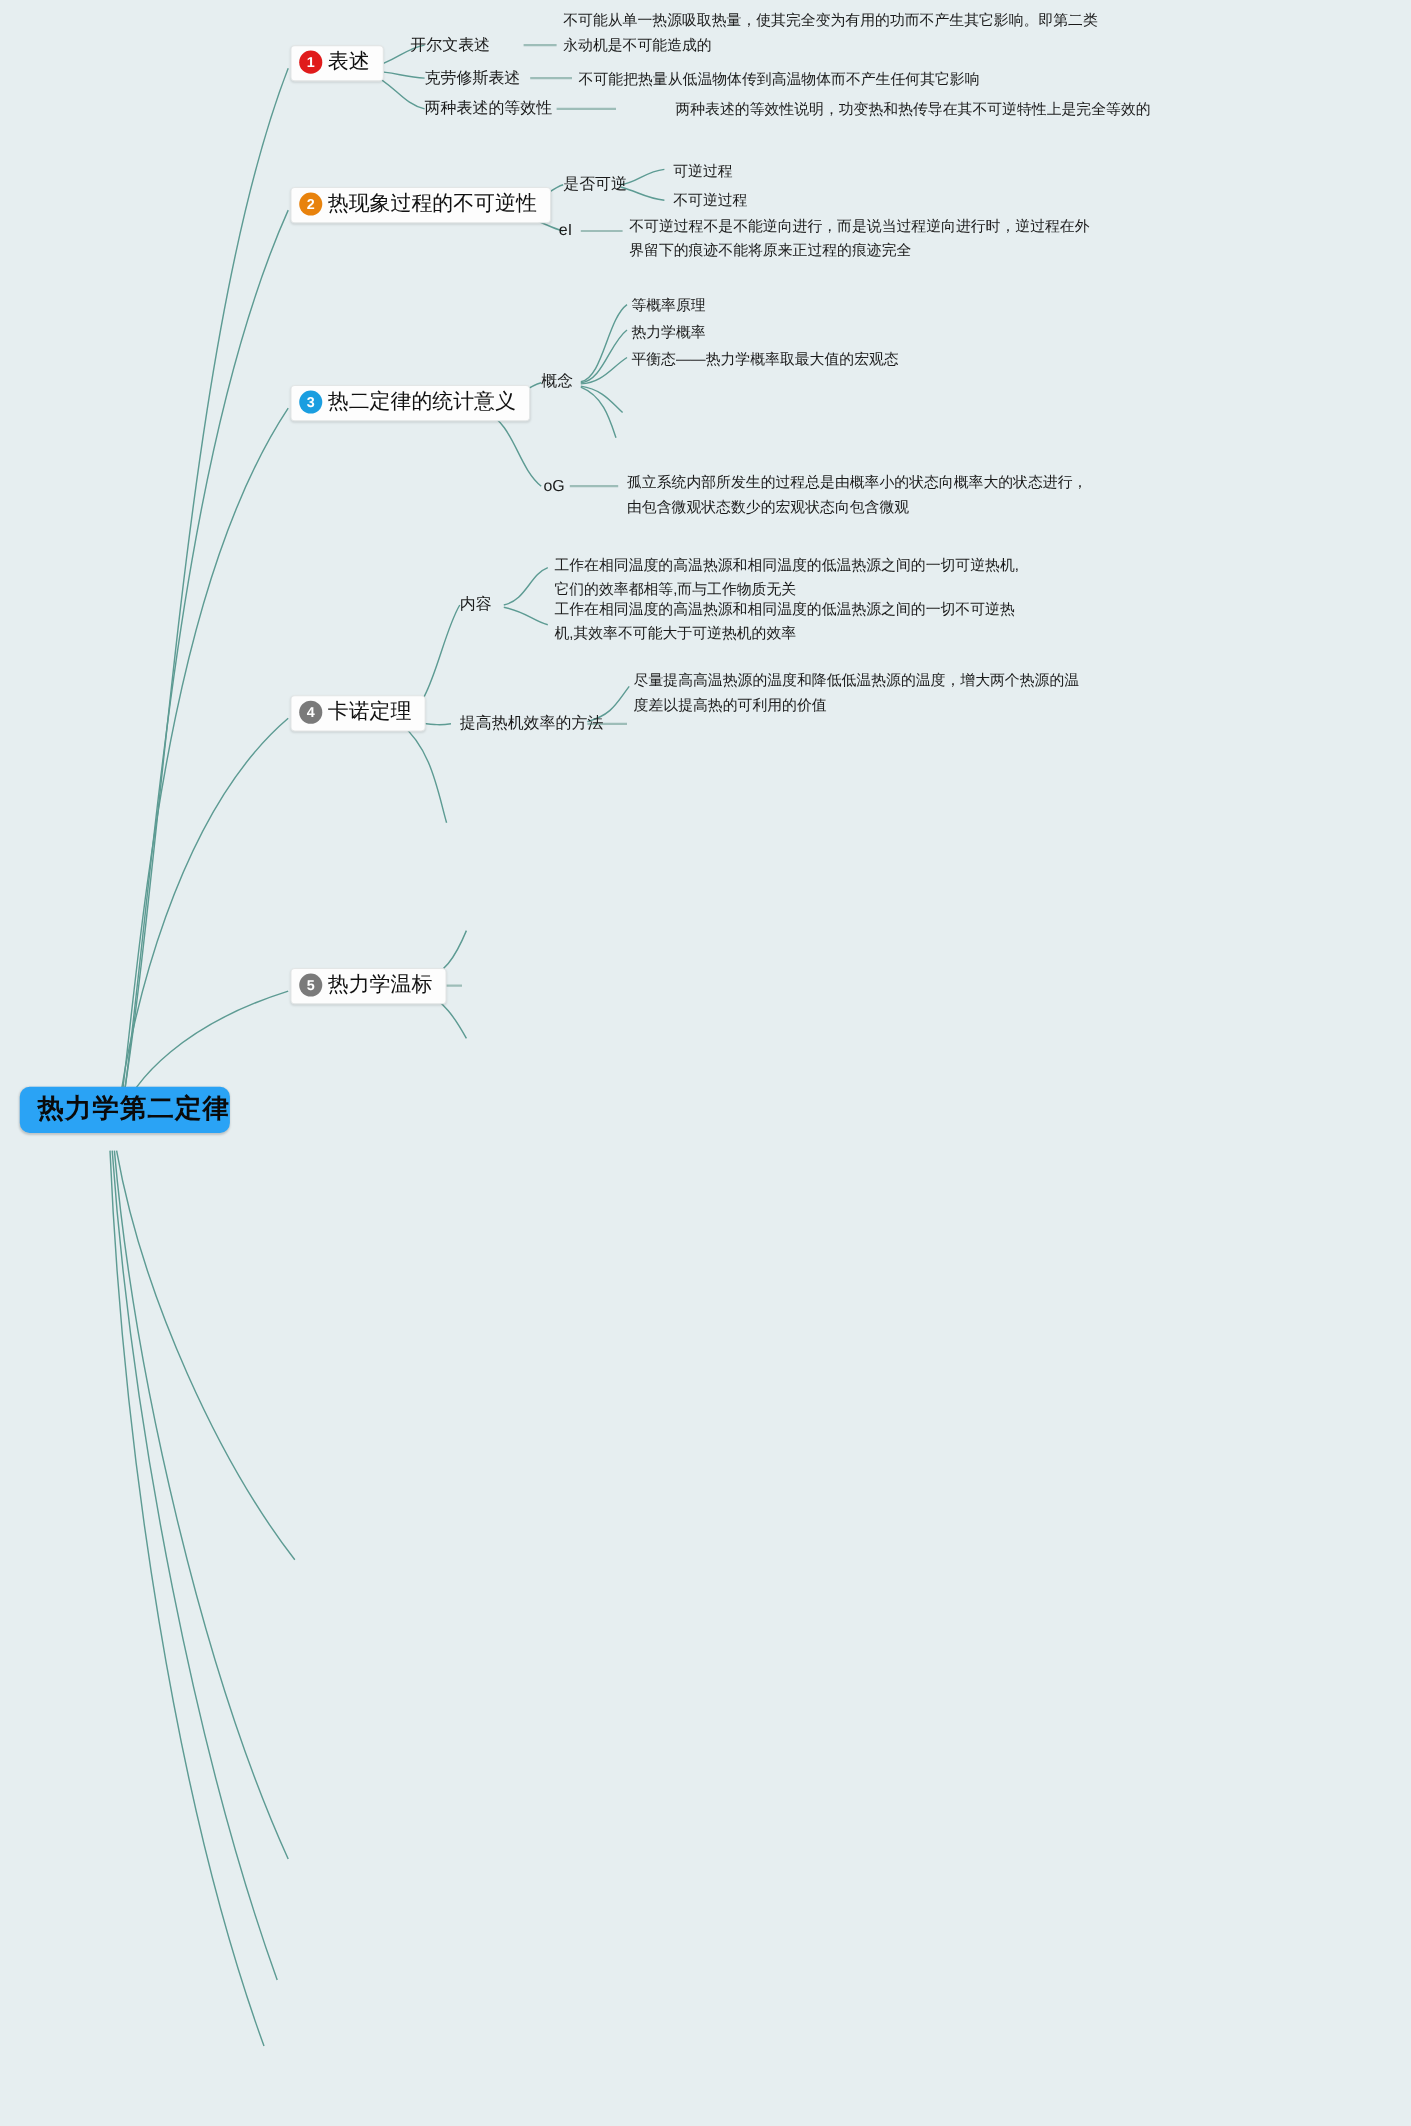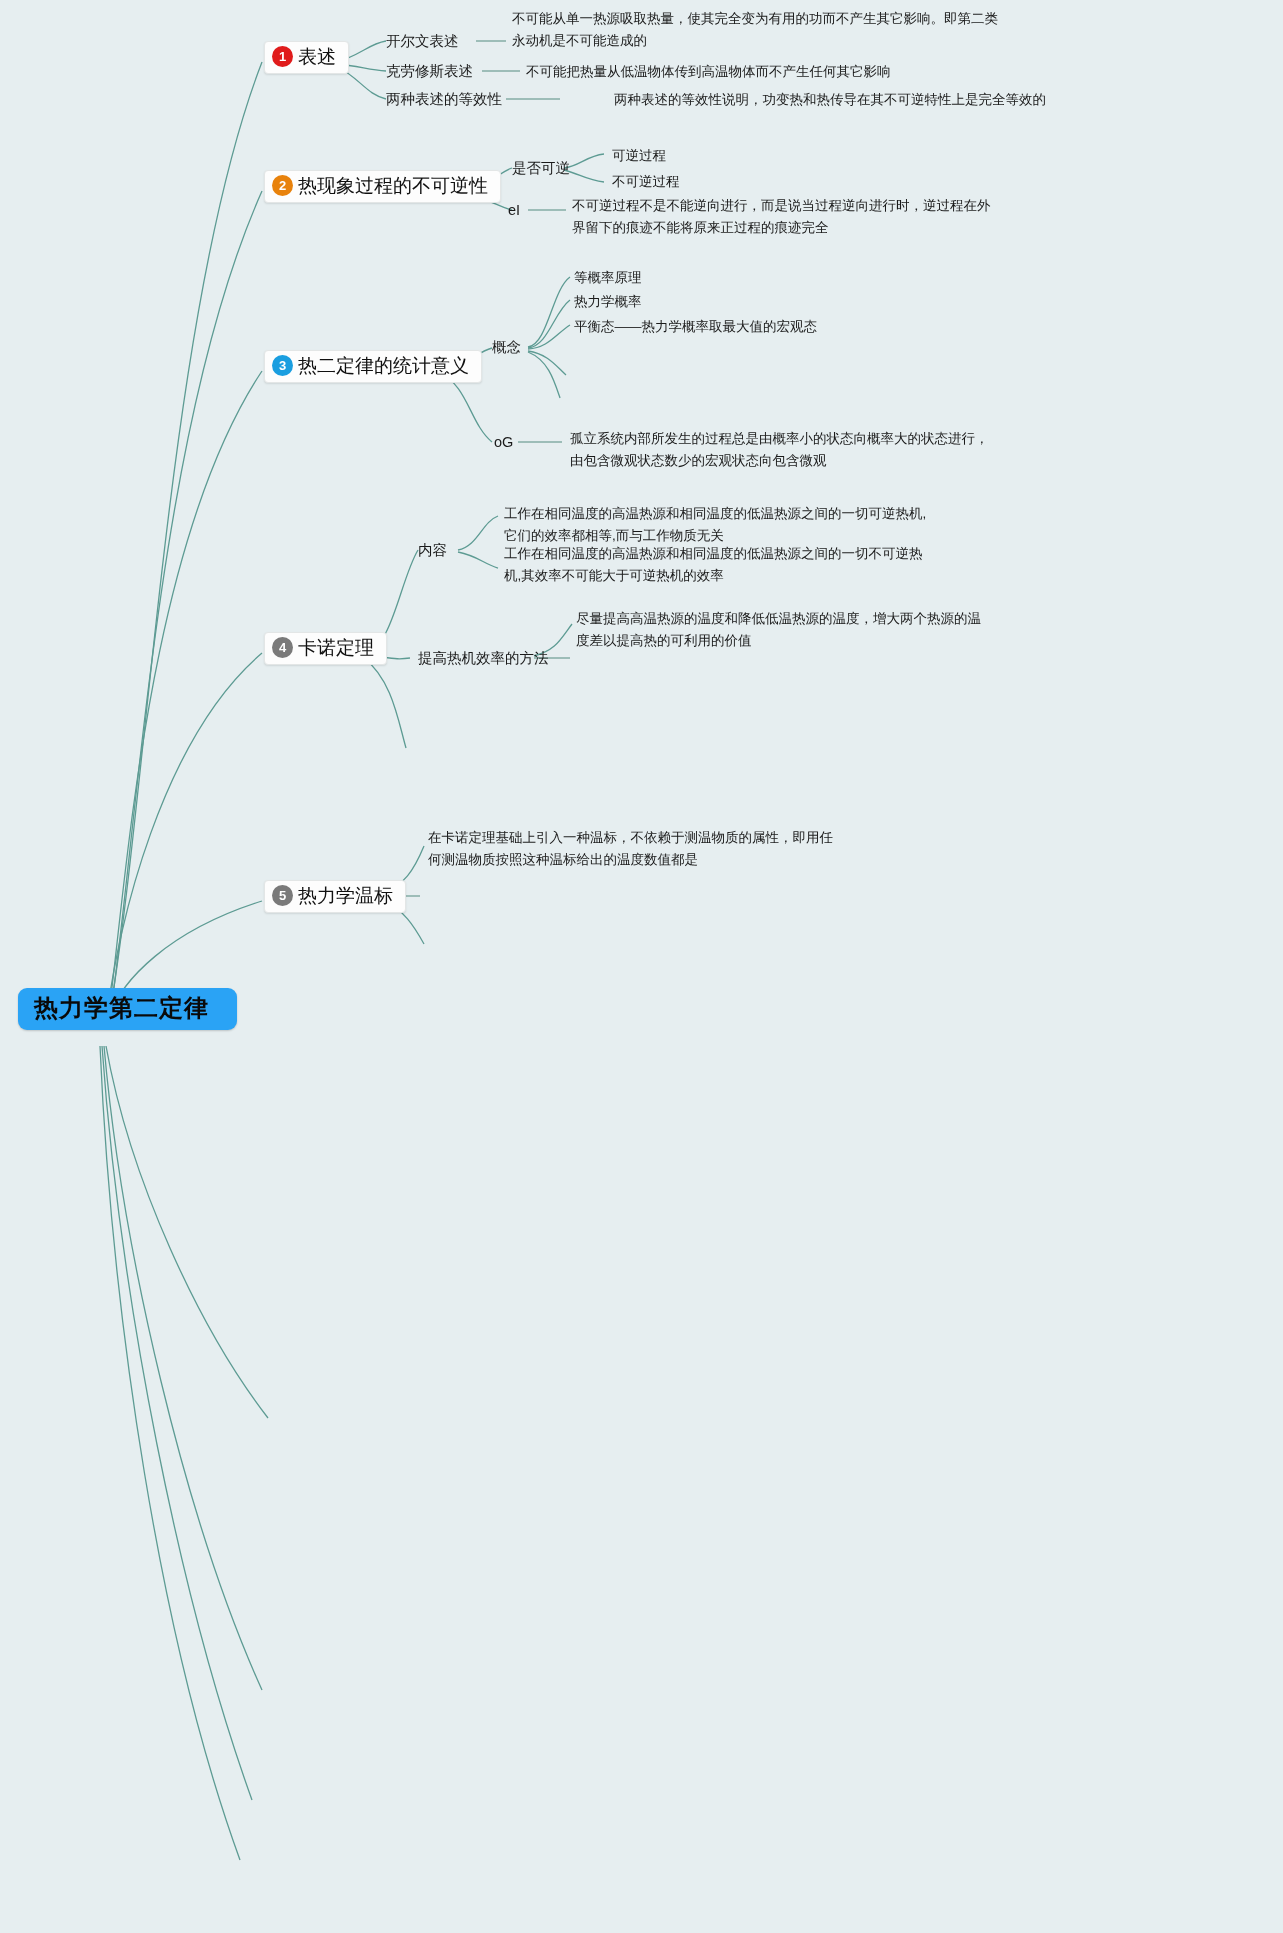--- a/index.html
+++ b/index.html
@@ -39,21 +39,21 @@
     stroke-width: 2;
   }
 
   
   .root-node {
     position: absolute;
     left: 18px;
     top: 988px;
     background: #2aa3f5;
     border-radius: 9px;
-    padding: 7px 28px 9px 16px;
+    padding: 7px 0 9px 16px;
     box-shadow: 0 1px 2px rgba(0,0,0,0.18);
     z-index: 5;
     text-align: right;
   }
   .root-node .root-label {
     font-size: 24px;
     font-weight: bold;
     letter-spacing: 1px;
     color: #0a0a0a;
     white-space: nowrap;
@@ -190,21 +190,21 @@
 
   <div class="root-node">
     <div class="root-label">热力学第二定律</div>
   </div>
 
   <div class="branch b1">
     <span class="badge red">1</span>
     <span class="branch-label">表述</span>
   </div>
 
-  <div class="node2" style="left:386px; top:31px;font-family:Liberation Serif, serif;">开尔文表述</div>
+  <div class="node2" style="left:373px; top:31px;font-family:Liberation Serif, serif;">开尔文表述</div>
   <div class="leaf wrap" style="left:512px; top:8px; width:494px;">不可能从单一热源吸取热量，使其完全变为有用的功而不产生其它影响。即第二类永动机是不可能造成的</div>
 
   <div class="node2" style="left:386px; top:61px;">克劳修斯表述</div>
   <div class="leaf nowrap" style="left:526px; top:61px;">不可能把热量从低温物体传到高温物体而不产生任何其它影响</div>
 
   <div class="node2" style="left:386px; top:89px;">两种表述的等效性</div>
   <div class="leaf nowrap" style="left:566px; top:89px;margin-left:48px;">两种表述的等效性说明，功变热和热传导在其不可逆特性上是完全等效的</div>
 
   <div class="branch b2">
     <span class="badge orange">2</span>
@@ -241,15 +241,14 @@
   <div class="leaf wrap" style="left:504px; top:503px; width:424px;">工作在相同温度的高温热源和相同温度的低温热源之间的一切可逆热机,它们的效率都相等,而与工作物质无关</div>
 
   <div class="node2" style="left:418px; top:648px;">提高热机效率的方法</div>
   <div class="leaf wrap" style="left:576px; top:608px; width:414px;">尽量提高高温热源的温度和降低低温热源的温度，增大两个热源的温度差以提高热的可利用的价值</div>
 
   <div class="branch b5">
     <span class="badge gray">5</span>
     <span class="branch-label">热力学温标</span>
   </div>
 
-  <div class="leaf wrap" style="left:428px; top:827px; width:414px;">在卡诺定理基础上引入一种温标，不依赖于测温物质的属性，即用任何测温物质按照这种温标给出的温度数值都是</div>
 
 </div>
 
 </body></html>

